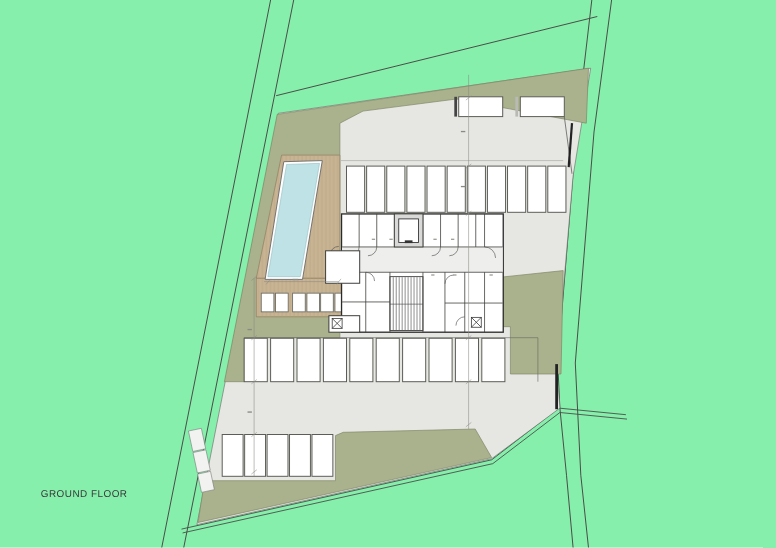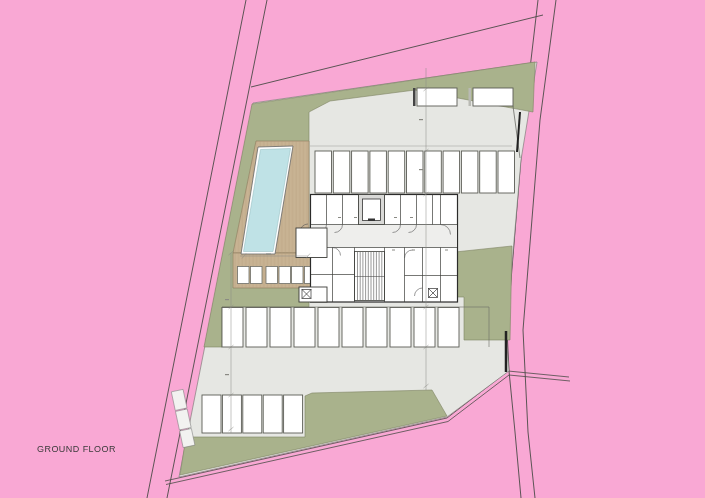--- a/index.html
+++ b/index.html
@@ -1,16 +1,16 @@
 <!DOCTYPE html>
 <html><head>
 <meta charset="utf-8">
 <style>
   html,body{margin:0;padding:0;background:#ffffff;}
-  .stage{position:relative;width:705px;height:498px;background:#f9a8d4;overflow:hidden;
+  .stage{position:relative;width:705px;height:498px;background:#86efac;overflow:hidden;
          font-family:"Liberation Sans", sans-serif;}
   .stage svg{position:absolute;left:0;top:0;}
   .floor-label{position:absolute;left:37px;top:444px;font-size:9px;letter-spacing:.45px;
                color:#3a3a3a;font-family:"Liberation Sans", sans-serif;}
 </style>
 </head>
 <body>
 
 <div class="stage">
 <svg width="705" height="498" viewBox="0 0 705 498">

